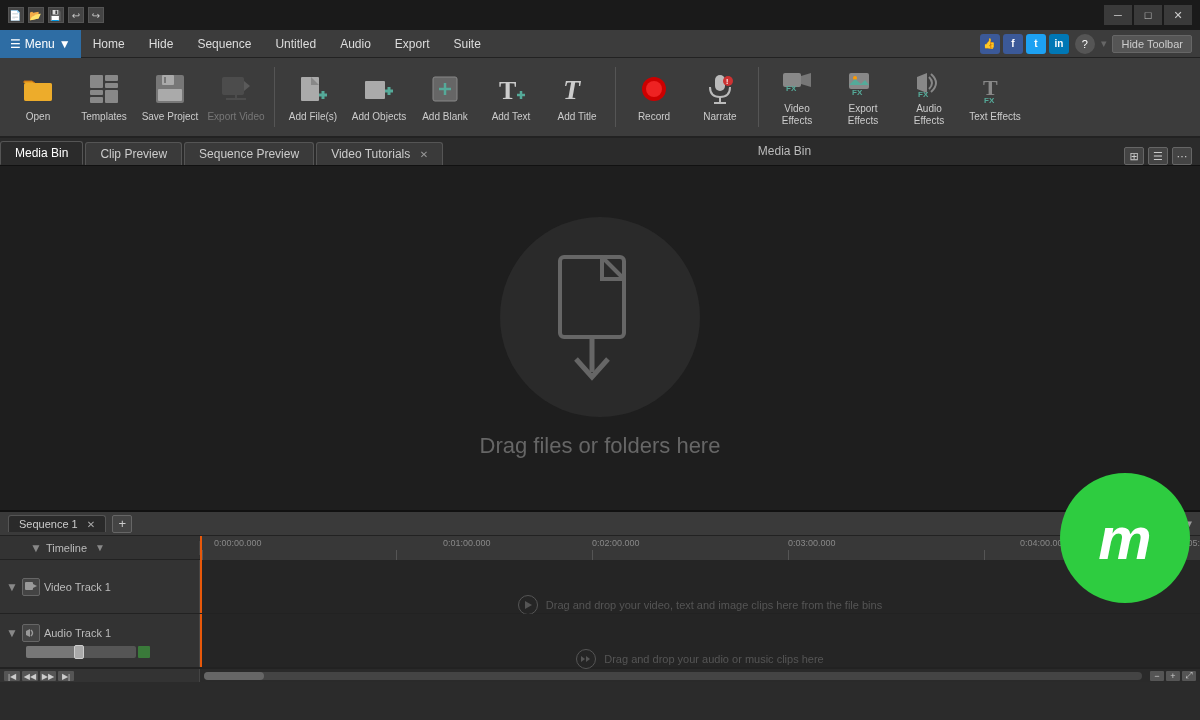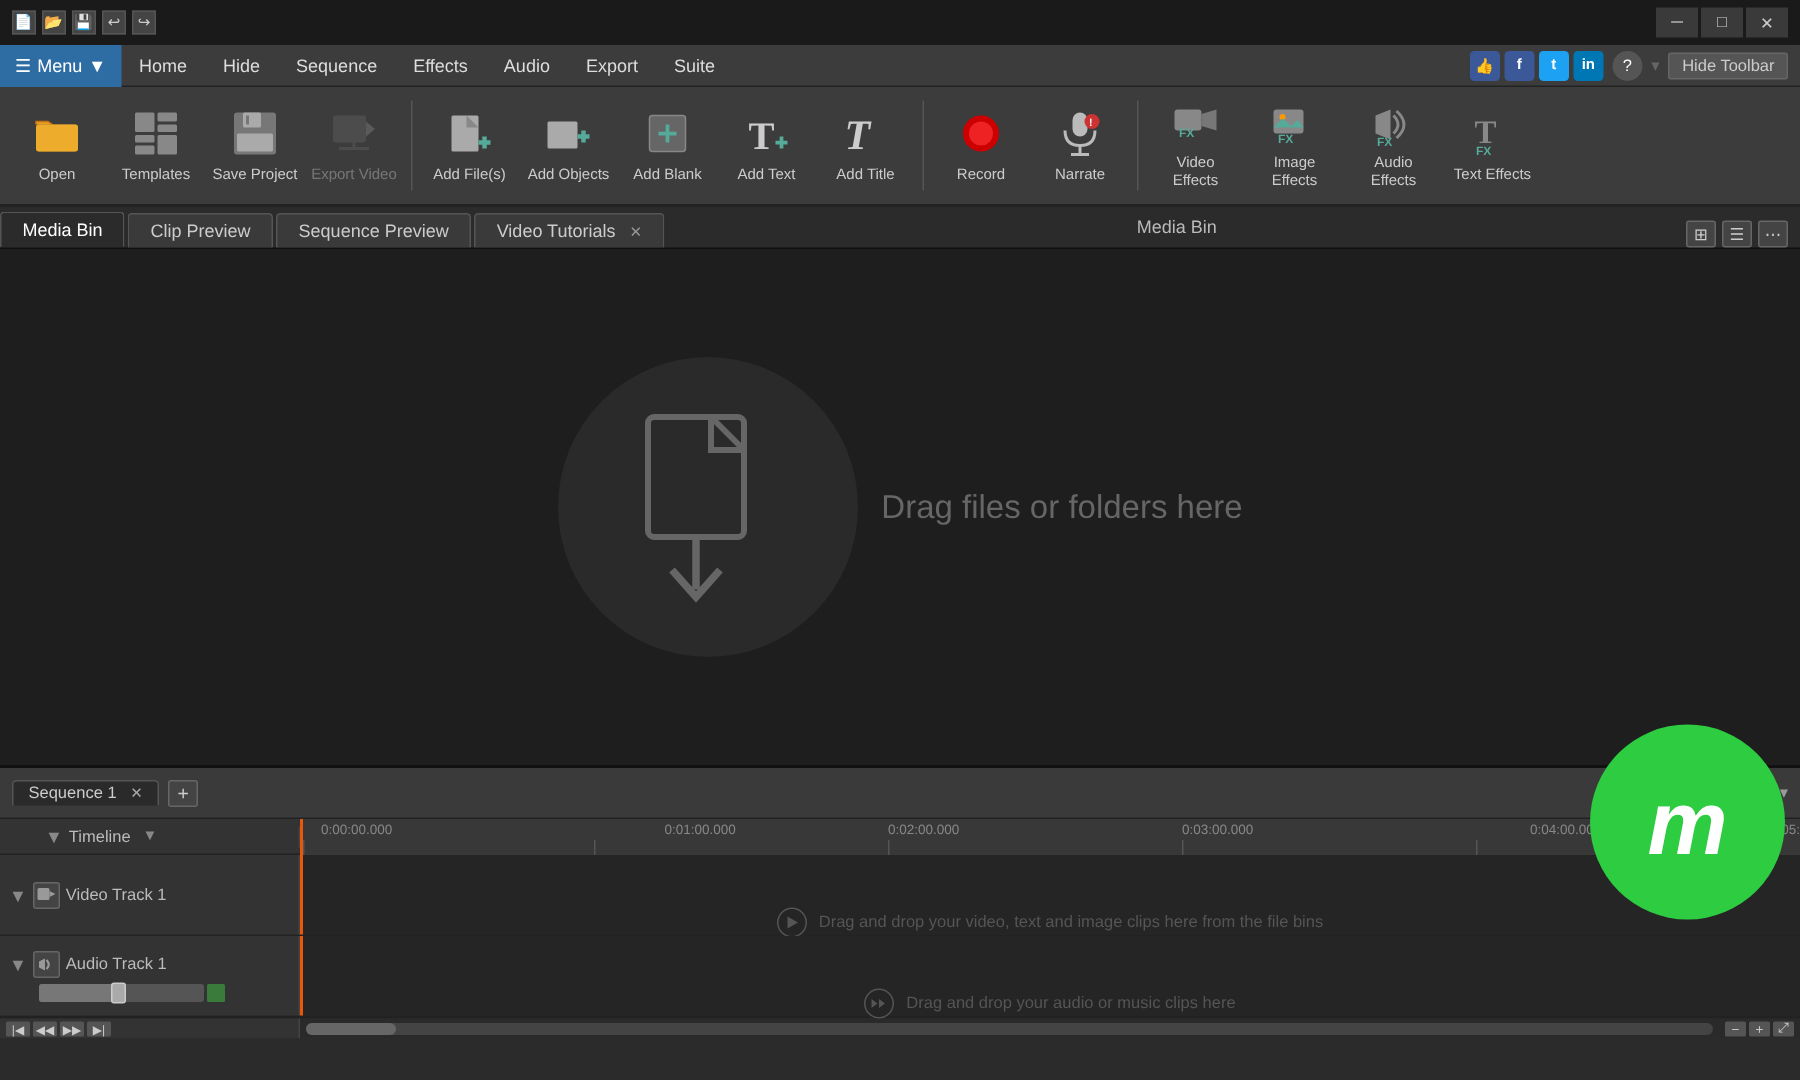--- a/index.html
+++ b/index.html
@@ -138,38 +138,38 @@
     .drop-text {
       font-size: 22px;
       color: #666;
     }
 
     
     #content-area {
       height: calc(720px - 30px - 28px - 80px - 28px - 210px);
       background: #1e1e1e;
       display: flex;
-      flex-direction: row;
+      flex-direction: column;
       align-items: center;
       justify-content: center;
       gap: 16px;
       min-height: 200px;
     }
 
     
     #sequence-panel {
       height: 210px;
       background: #2b2b2b;
       border-top: 2px solid #111;
       display: flex;
       flex-direction: column;
     }
     #seq-header {
       background: #3a3a3a;
-      height: 34px;
+      height: 24px;
       display: flex;
       align-items: center;
       padding: 0 8px;
       gap: 6px;
       border-bottom: 1px solid #222;
     }
     .seq-tab {
       background: #2a2a2a;
       border: 1px solid #555;
       border-bottom: none;
@@ -292,21 +292,21 @@
 
 <div id="menu-bar">
   <button class="menu-btn">
     <span>☰</span>
     <span>Menu</span>
     <span>▼</span>
   </button>
   <button class="menu-item">Home</button>
   <button class="menu-item">Hide</button>
   <button class="menu-item">Sequence</button>
-  <button class="menu-item">Effects</button>
+  <button class="menu-item">Untitled</button>
   <button class="menu-item">Audio</button>
   <button class="menu-item">Export</button>
   <button class="menu-item">Suite</button>
   <div class="menu-right">
     <div class="social-icons">
       <div class="social-icon" style="background:#3b5998;">👍</div>
       <div class="social-icon fb">f</div>
       <div class="social-icon tw">t</div>
       <div class="social-icon li">in</div>
     </div>
@@ -464,21 +464,21 @@
 
   <button class="toolbar-btn">
     <div class="icon-area">
       <svg class="toolbar-icon" viewBox="0 0 32 32" fill="none">
         <rect x="2" y="6" width="20" height="16" rx="2" fill="#888"></rect>
         <circle cx="8" cy="11" r="2" fill="#f90"></circle>
         <path d="M2 18 L8 12 L14 17 L18 13 L22 18Z" fill="#5a9"></path>
         <text x="5" y="28" font-size="8" fill="#5a9" font-weight="bold">FX</text>
       </svg>
     </div>
-    <span class="btn-label">Image Effects</span>
+    <span class="btn-label">Export Effects</span>
   </button>
 
   <button class="toolbar-btn">
     <div class="icon-area">
       <svg class="toolbar-icon" viewBox="0 0 32 32" fill="none">
         <path d="M4 22 L4 10 L14 6 L14 26 Z" fill="#888"></path>
         <path d="M16 10 Q22 16 16 22" stroke="#888" stroke-width="2" fill="none"></path>
         <path d="M18 7 Q28 16 18 25" stroke="#888" stroke-width="2" fill="none"></path>
         <text x="5" y="30" font-size="8" fill="#5a9" font-weight="bold">FX</text>
       </svg>

